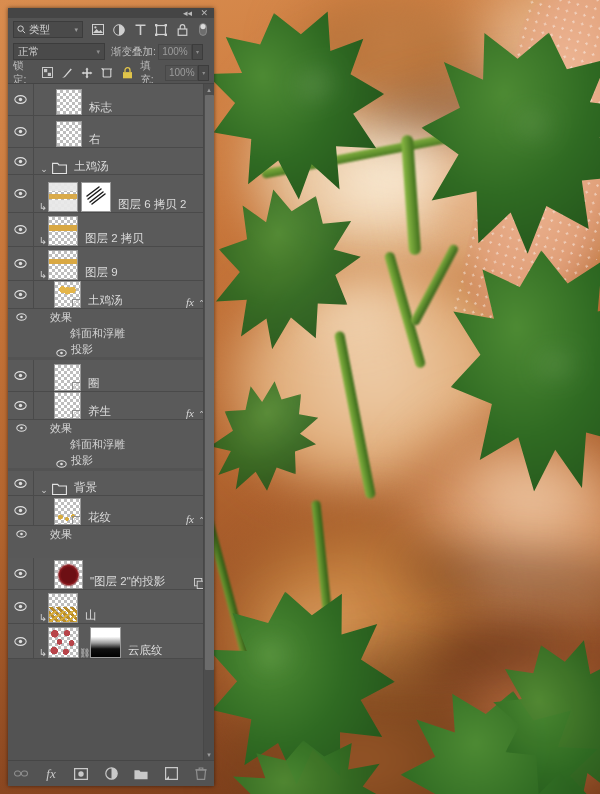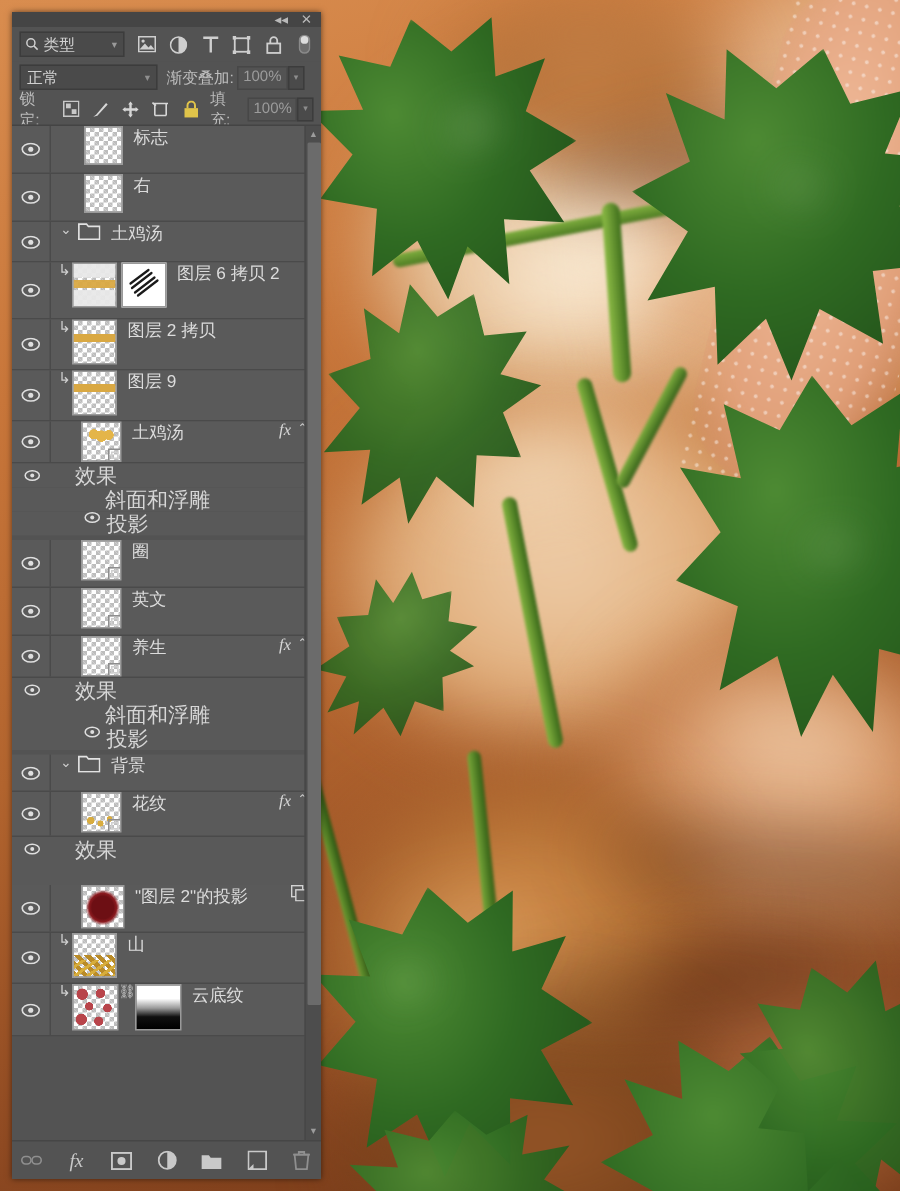--- a/index.html
+++ b/index.html
@@ -108,21 +108,21 @@
   .row.sub { background: #595959; height: 16px; border-bottom: none; }
   .row.group { background: #5a5a5a; }
 
   .eye {
     width: 26px; min-width: 26px; height: 100%;
     display: flex; align-items: center; justify-content: center;
     border-right: 1px solid #4a4a4a;
   }
   .eye svg { display:block; }
 
-  .rowbody { display:flex; align-items:flex-start; flex:1; height:100%; padding-left: 4px; position: relative; }
+  .rowbody { display:flex; align-items:flex-end; flex:1; height:100%; padding-left: 4px; position: relative; }
 
   .clip-arrow { width: 10px; min-width:10px; color:#cfcfcf; font-size:10px; text-align:center; }
   .disc-arrow { width: 12px; min-width:12px; color:#cfcfcf; font-size:9px; text-align:center; }
 
   .thumb {
     width: 26px; height: 26px; border: 1px solid #9a9a9a;
     background-size: 6px 6px;
     background-image:
       linear-gradient(45deg, #bdbdbd 25%, transparent 25%, transparent 75%, #bdbdbd 75%, #bdbdbd),
       linear-gradient(45deg, #bdbdbd 25%, #fff 25%, #fff 75%, #bdbdbd 75%, #bdbdbd);
@@ -136,21 +136,21 @@
   }
   .thumb-badge::after{
     content:""; position:absolute; left:1px; top:1px; right:1px; bottom:1px;
     border:1px solid #cfcfcf;
   }
   .link-ico { width:11px; min-width:11px; text-align:center; color:#d5d5d5; font-size:9px; }
   .mask {
     width: 26px; height: 26px; border:1px solid #9a9a9a; margin-left:3px; flex:none;
   }
   .lname { margin-left: 7px; font-size: 11.5px; color: #dcdcdc; white-space: nowrap; }
-  .sub .lname { font-size: 14px; color: #d6d6d6; margin-left: 0; }
+  .sub .lname { font-size: 11px; color: #d6d6d6; margin-left: 0; }
   .fx { position:absolute; right: 20px; font-style: italic; font-size: 11px; color:#d8d8d8; font-family:"Liberation Serif", serif;}
   .fxcaret { position:absolute; right: 9px; font-size: 8px; color:#c6c6c6; }
   .dupico { position:absolute; right: 9px; width:11px; height:11px; }
   .folder { width: 15px; height: 12px; margin-left: 2px; position: relative; flex:none;}
   .indent1 { padding-left: 16px; }
   .indent2 { padding-left: 36px; }
 
   
   .scrollbar {
     position:absolute; top:0; right:0; width: 11px; height: 100%;
@@ -484,35 +484,20 @@
       </div>
       <div class="rowbody">
         <div style="width:16px"></div>
         <div class="thumb" style="width:27px;height:27px">
           <span class="thumb-badge"></span>
         </div>
         <span class="lname">圈</span>
       </div>
     </div>
 
-    <div class="row" style="height:32px">
-      <div class="eye">
-        <svg width="13" height="9" viewBox="0 0 14 10">
-            <ellipse cx="7" cy="5" rx="6.3" ry="4.3" fill="none" stroke="#dedede" stroke-width="1.2"></ellipse>
-            <circle cx="7" cy="5" r="1.9" fill="#dedede"></circle>
-          </svg>
-      </div>
-      <div class="rowbody">
-        <div style="width:16px"></div>
-        <div class="thumb" style="width:27px;height:27px">
-          <span class="thumb-badge"></span>
-        </div>
-        <span class="lname">英文</span>
-      </div>
-    </div>
 
     <div class="row" style="height:28px">
       <div class="eye">
         <svg width="13" height="9" viewBox="0 0 14 10">
             <ellipse cx="7" cy="5" rx="6.3" ry="4.3" fill="none" stroke="#dedede" stroke-width="1.2"></ellipse>
             <circle cx="7" cy="5" r="1.9" fill="#dedede"></circle>
           </svg>
       </div>
       <div class="rowbody">
         <div style="width:16px"></div>

